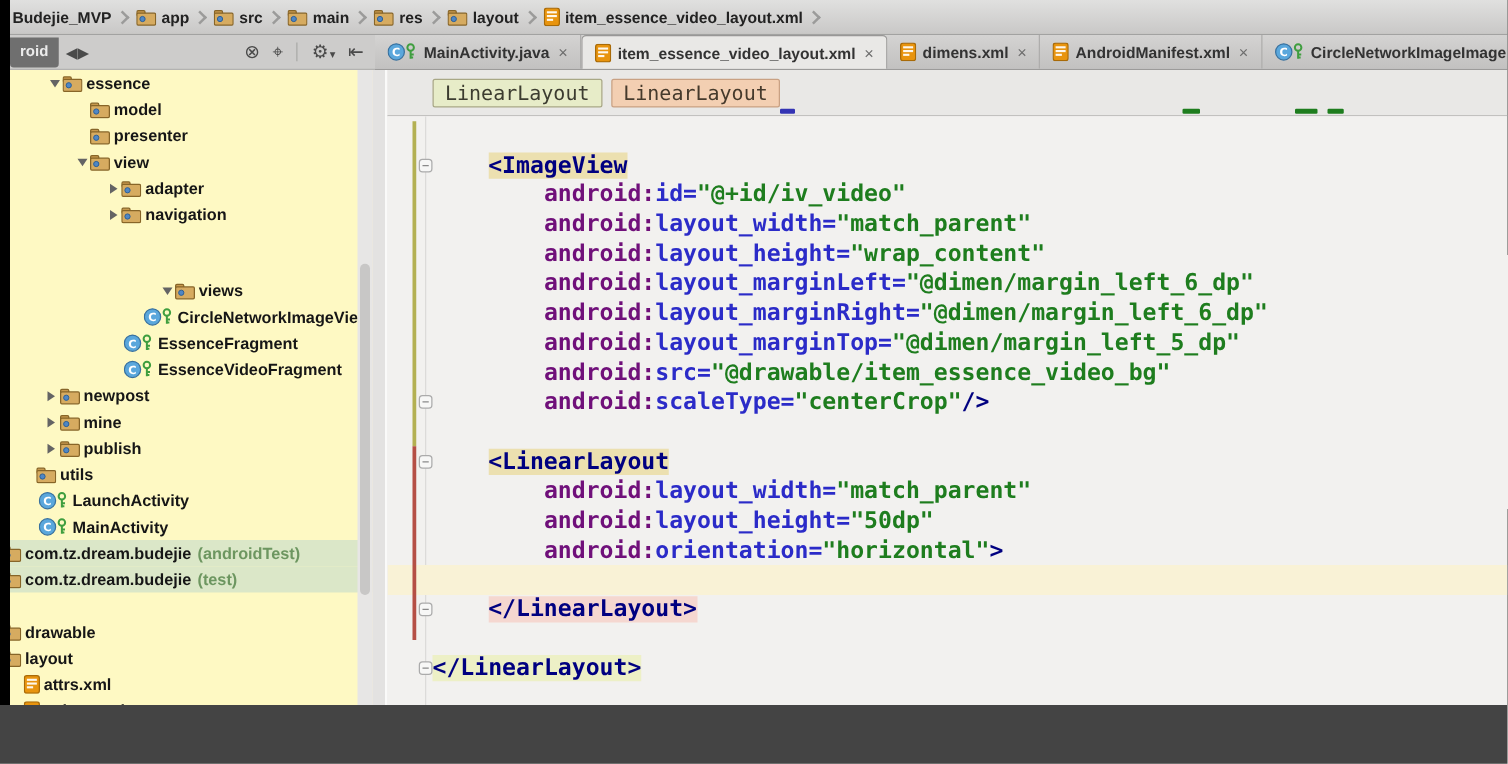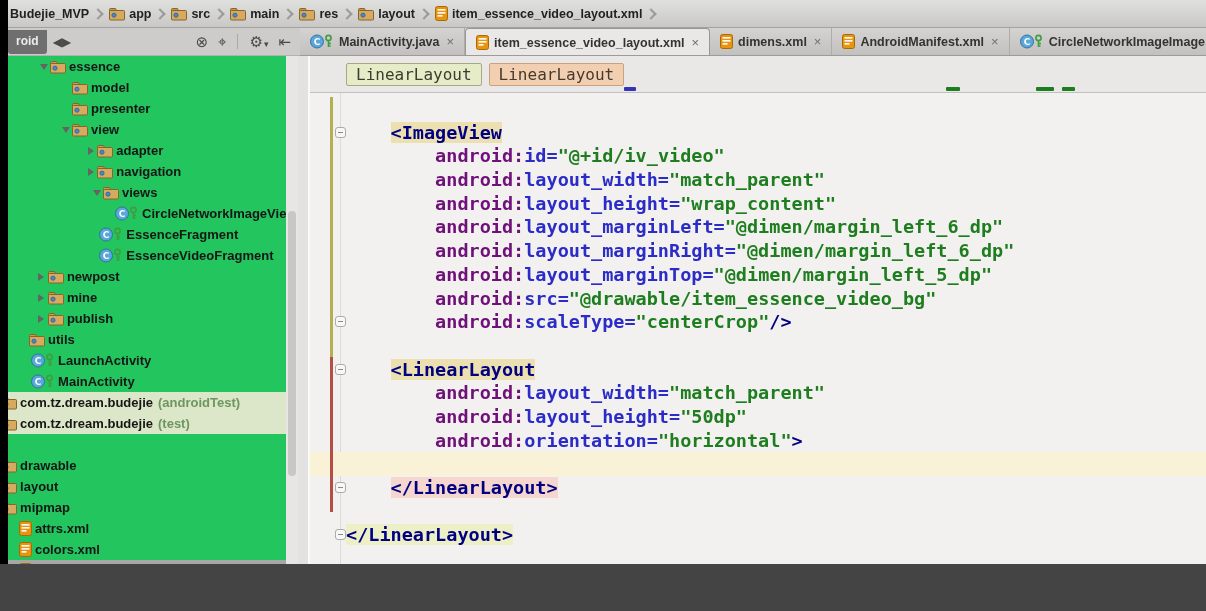--- a/index.html
+++ b/index.html
@@ -33,21 +33,21 @@
           background:linear-gradient(#d4d3d2,#c2c1c0);border-bottom:1px solid #9c9b9a;
           display:flex;align-items:flex-end;overflow:hidden;}
   .tab{height:27px;display:flex;align-items:center;gap:5px;padding:0 10px;box-sizing:border-box;
        font-size:12.5px;font-weight:700;color:#333;border-right:1px solid #aeadac;white-space:nowrap;}
   .tab.active{background:#e9e8e6;border:1px solid #989796;border-bottom:none;border-radius:4px 4px 0 0;
               height:28px;margin-bottom:-1px;z-index:2;}
   .tab .x{color:#6e6e6e;font-size:13px;font-weight:400;margin-left:2px;}
   .tab.clipped{border-right:none;}
 
   
-  .tree{position:absolute;left:8px;top:56px;width:290px;height:546px;background:#22c55e;overflow:hidden;}
+  .tree{position:absolute;left:8px;top:56px;width:290px;height:546px;background:#fef9c3;overflow:hidden;}
   .trow{height:21px;display:flex;align-items:center;font-size:13px;font-weight:700;color:#161616;
         white-space:nowrap;box-sizing:border-box;}
   .trow .lbl{margin-left:3px;}
   .trow .sfx{margin-left:5px;font-weight:700;}
   .trow.bg-green{background:var(--sel-green);}
   .trow.bg-gray{background:var(--sel-gray);}
   .arrbox{width:13px;display:inline-flex;justify-content:center;flex:0 0 auto;}
   .arr-down{width:0;height:0;border-left:4.5px solid transparent;border-right:4.5px solid transparent;border-top:6px solid #646464;}
   .arr-right{width:0;height:0;border-top:4.5px solid transparent;border-bottom:4.5px solid transparent;border-left:6px solid #646464;}
   .icn{display:inline-flex;align-items:center;flex:0 0 auto;}
@@ -309,21 +309,21 @@
         </span>
         <span class="icn">
           <svg width="16" height="14" viewBox="0 0 16 14">
             <rect x="0.5" y="1.5" width="6.5" height="4" rx="1" fill="#c89a4e" stroke="#876528"></rect>
             <rect x="0.5" y="3.5" width="15" height="9.5" rx="1" fill="#d6ab60" stroke="#876528"></rect>
             <circle cx="5" cy="8.2" r="2.1" fill="#4f87c5" stroke="#2d5f96" stroke-width="0.8"></circle>
           </svg>
         </span>
         <span class="lbl">navigation</span>
       </div>
-      <div class="trow" style="padding-left: 82px;">
+      <div class="trow" style="padding-left: 119px; margin-top: 40px;">
         <span class="arrbox">
           <span class="arr-down"></span>
         </span>
         <span class="icn">
           <svg width="16" height="14" viewBox="0 0 16 14">
             <rect x="0.5" y="1.5" width="6.5" height="4" rx="1" fill="#c89a4e" stroke="#876528"></rect>
             <rect x="0.5" y="3.5" width="15" height="9.5" rx="1" fill="#d6ab60" stroke="#876528"></rect>
             <circle cx="5" cy="8.2" r="2.1" fill="#4f87c5" stroke="#2d5f96" stroke-width="0.8"></circle>
           </svg>
         </span>
@@ -468,30 +468,20 @@
       </div>
       <div class="trow">
         <span class="icn" style="margin-left: -6.93px;">
           <svg width="16" height="14" viewBox="0 0 16 14">
             <rect x="0.5" y="1.5" width="6.5" height="4" rx="1" fill="#c89a4e" stroke="#876528"></rect>
             <rect x="0.5" y="3.5" width="15" height="9.5" rx="1" fill="#d6ab60" stroke="#876528"></rect>
             <circle cx="5" cy="8.2" r="2.1" fill="#4f87c5" stroke="#2d5f96" stroke-width="0.8"></circle>
           </svg>
         </span>
         <span class="lbl">layout</span>
-      </div>
-      <div class="trow">
-        <span class="icn" style="margin-left: -6.93px;">
-          <svg width="16" height="14" viewBox="0 0 16 14">
-            <rect x="0.5" y="1.5" width="6.5" height="4" rx="1" fill="#c89a4e" stroke="#876528"></rect>
-            <rect x="0.5" y="3.5" width="15" height="9.5" rx="1" fill="#d6ab60" stroke="#876528"></rect>
-            <circle cx="5" cy="8.2" r="2.1" fill="#4f87c5" stroke="#2d5f96" stroke-width="0.8"></circle>
-          </svg>
-        </span>
-        <span class="lbl">mipmap</span>
       </div>
       <div class="trow" style="padding-left: 10.92px;">
         <span class="icn">
           <svg width="13" height="15" viewBox="0 0 13 15">
             <rect x="0.5" y="0.5" width="12" height="14" rx="2" fill="#e8940e" stroke="#a86a08"></rect>
             <rect x="2.5" y="3" width="8" height="1.7" fill="#ffffff" opacity="0.92"></rect>
             <rect x="2.5" y="6" width="8" height="1.7" fill="#ffffff" opacity="0.92"></rect>
             <rect x="2.5" y="9" width="5" height="1.7" fill="#ffffff" opacity="0.92"></rect>
           </svg>
         </span>

